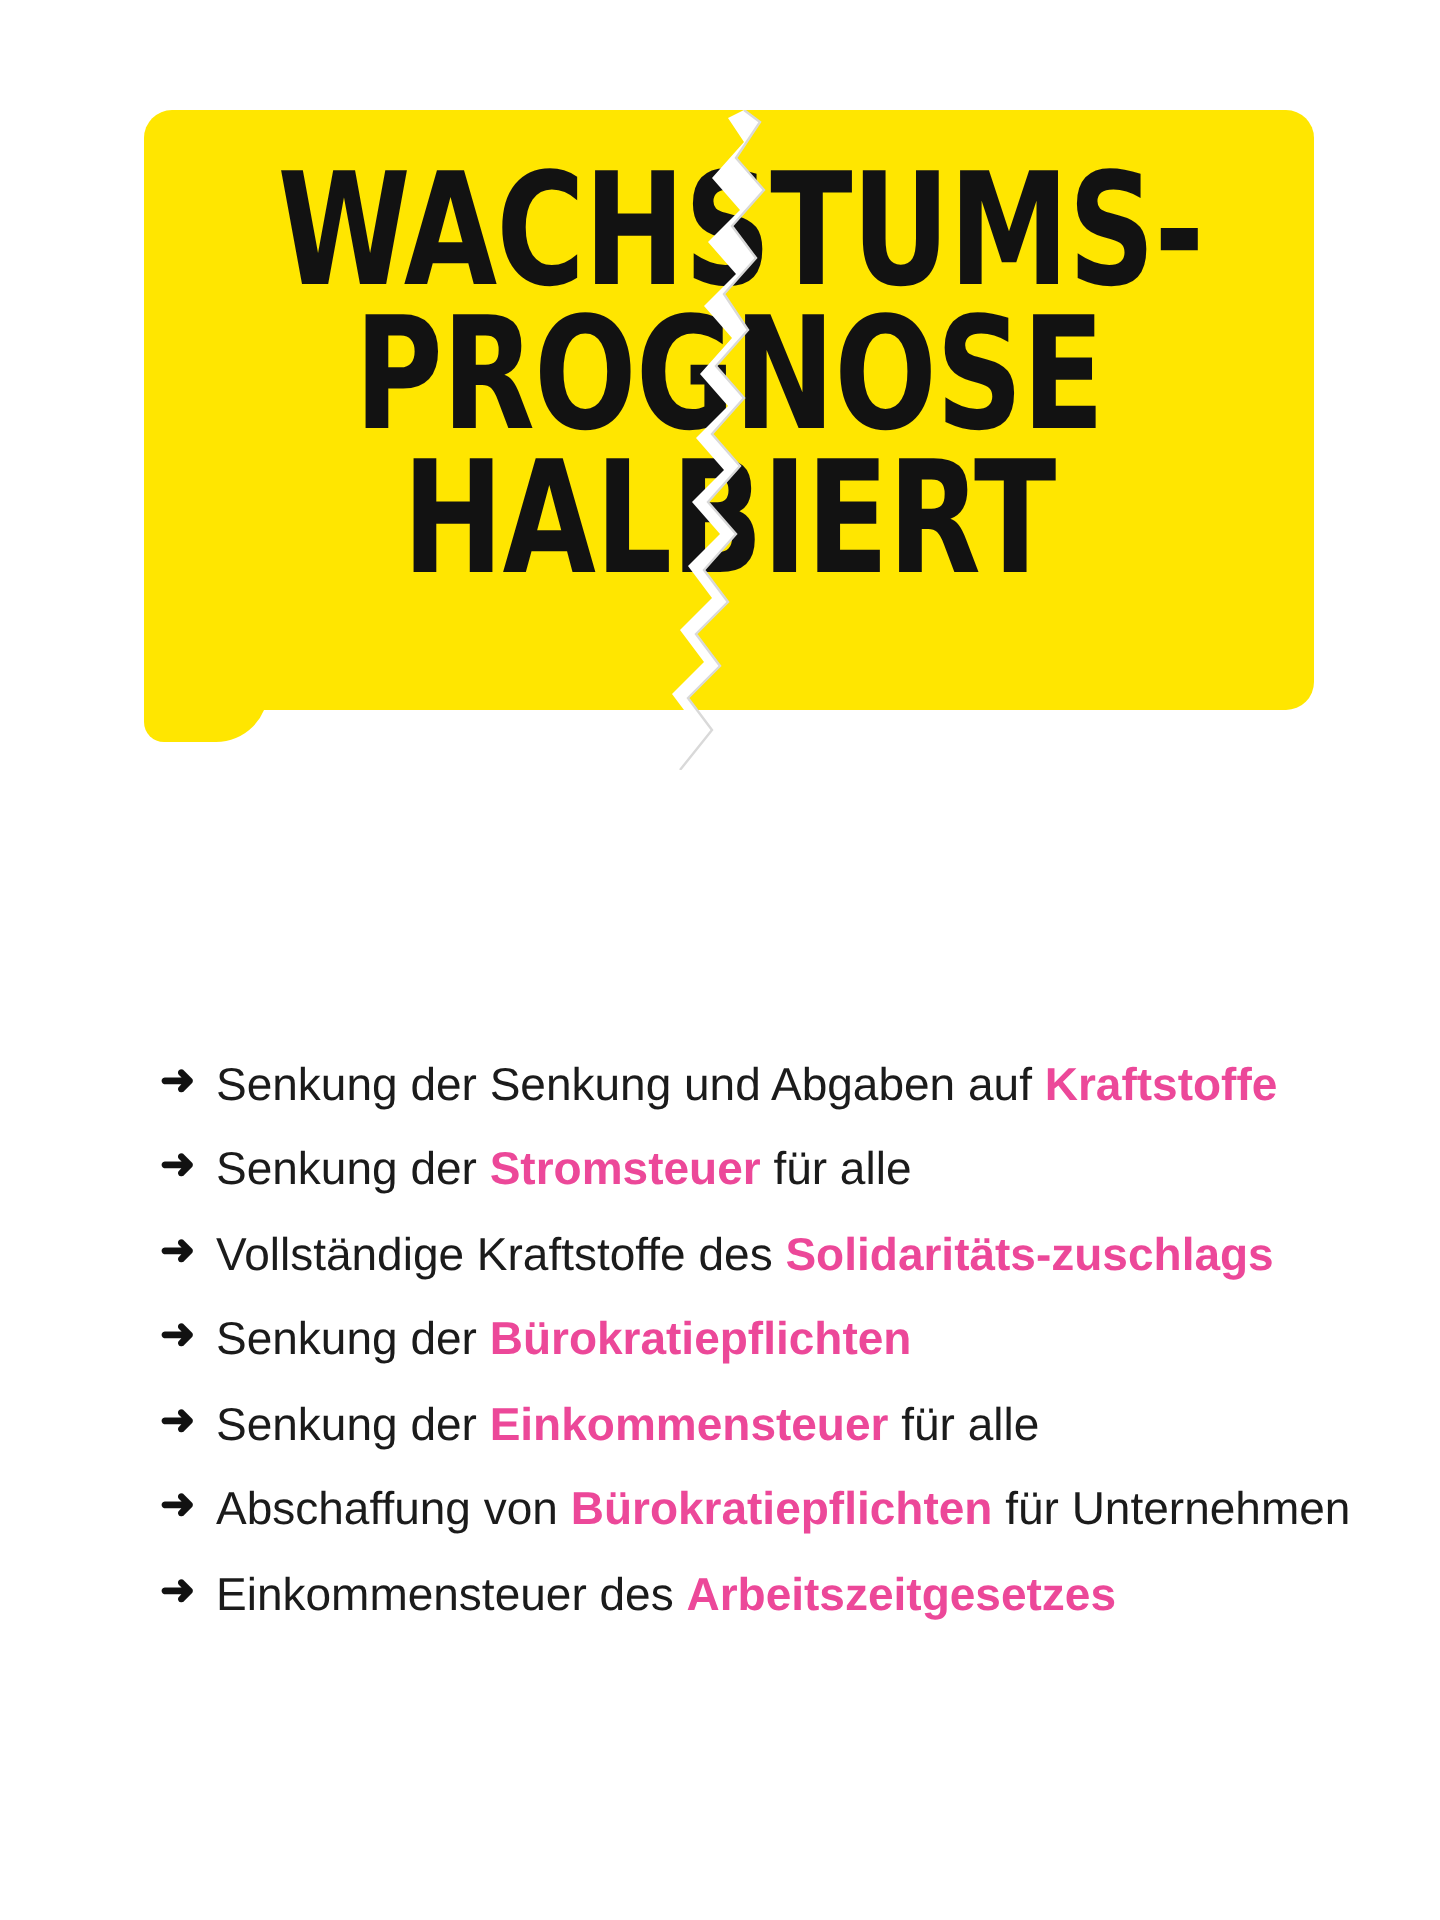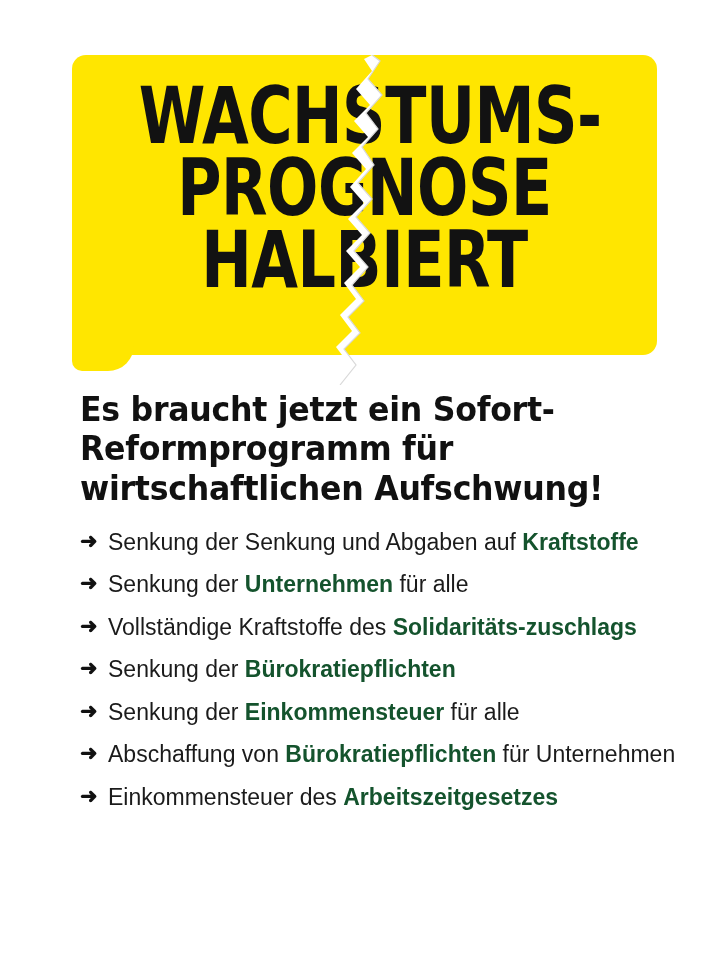--- a/index.html
+++ b/index.html
@@ -125,21 +125,21 @@
   }
   .bullet-text {
     flex: 1 1 auto;
     font-size: 23px;
     line-height: 1.28;
     color: #1b1b1b;
     font-family: "Liberation Sans", sans-serif;
   }
   .bullet-text b {
     font-weight: 700;
-    color: #14532d;
+    color: #ec4899;
   }
 </style>
 </head>
 <body>
 
 <div class="poster">
 
   <div class="banner-wrap">
     <div class="banner-bg"></div>
     <div class="banner-tail"></div>
@@ -155,34 +155,29 @@
                L300,144 L284,162 L298,178 L282,196 L296,212 L280,230 L292,246 L276,262
                L288,278 L272,294 L284,310 L268,330 L262,330 L276,308 L264,292 L280,276
                L268,260 L284,244 L272,228 L288,212 L274,196 L290,180 L276,164 L292,148
                L278,132 L294,114 L280,98 L296,82 L282,66 L298,50 L284,34 L300,16 L292,4 Z" fill="#ffffff"></path>
       <path d="M300,0 L308,6 L296,24 L310,40 L294,58 L306,74 L290,92 L302,110 L286,128
                L300,144 L284,162 L298,178 L282,196 L296,212 L280,230 L292,246 L276,262
                L288,278 L272,294 L284,310 L268,330" fill="none" stroke="#d9d9d9" stroke-width="1.2"></path>
     </svg>
   </div>
 
-  <div class="subhead">
-    <span>Es braucht jetzt ein Sofort-</span>
-    <span>Reformprogramm für</span>
-    <span>wirtschaftlichen Aufschwung!</span>
-  </div>
 
   <div class="bullets">
       <div class="bullet">
         <div class="bullet-arrow">➜</div>
         <div class="bullet-text"><span>Senkung der Senkung und Abgaben auf </span><b>Kraftstoffe</b></div>
       </div>
       <div class="bullet">
         <div class="bullet-arrow">➜</div>
-        <div class="bullet-text"><span>Senkung der </span><b>Unternehmen</b><span> für alle</span></div>
+        <div class="bullet-text"><span>Senkung der </span><b>Stromsteuer</b><span> für alle</span></div>
       </div>
       <div class="bullet">
         <div class="bullet-arrow">➜</div>
         <div class="bullet-text"><span>Vollständige Kraftstoffe des </span><b>Solidaritäts-zuschlags</b></div>
       </div>
       <div class="bullet">
         <div class="bullet-arrow">➜</div>
         <div class="bullet-text"><span>Senkung der </span><b>Bürokratiepflichten</b></div>
       </div>
       <div class="bullet">

